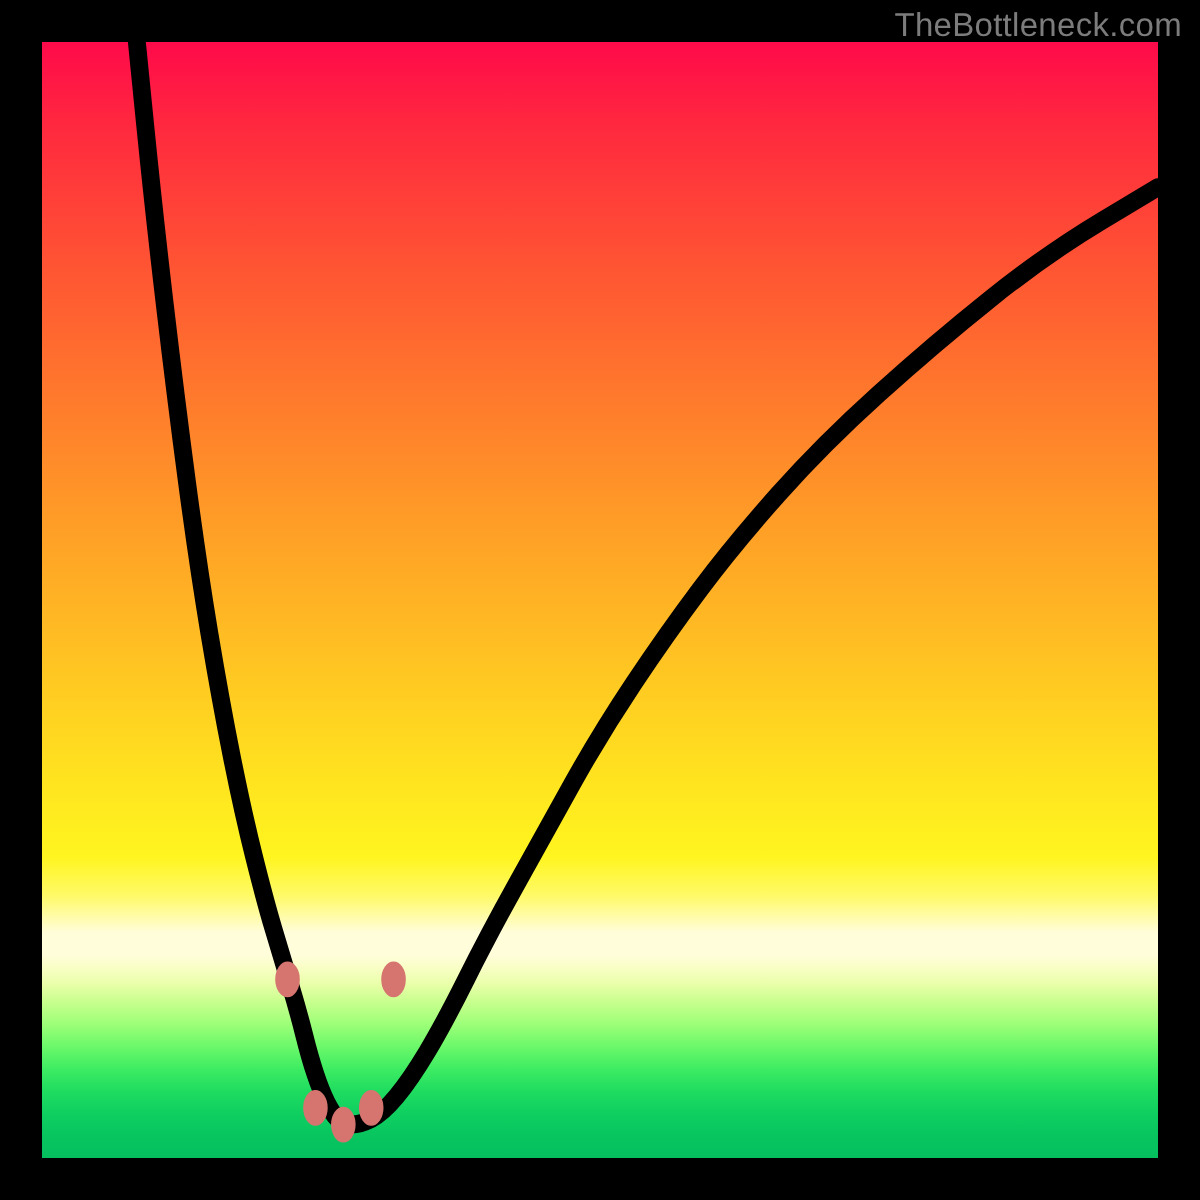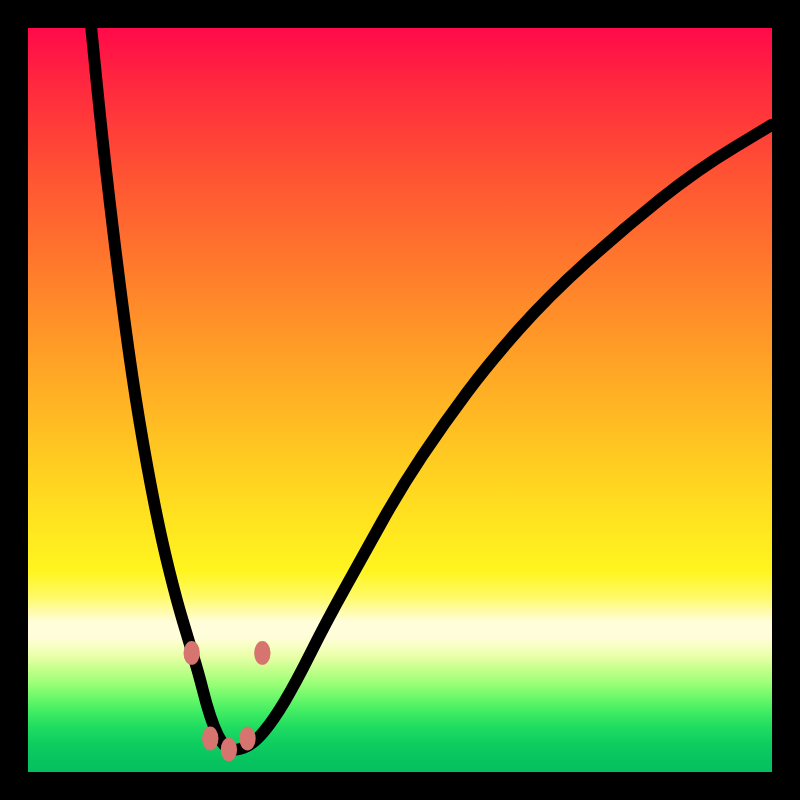--- a/index.html
+++ b/index.html
@@ -89,13 +89,14 @@
       <path class="curve" d="M 8.5 0 Q 8.5 0 9.25 7.5 Q 10 15 11 23.5 Q 12 32 13 39.5 Q 14 47 15 53 Q 16 59 17 64 Q 18 69 19 73 Q 20 77 20.75 79.5 Q 21.5 82 22.25 84.5 Q 23 87 23.5 89 Q 24 91 24.5 92.5 Q 25 94 25.5 95 Q 26 96 26.5 96.5 Q 27 97 27.75 97 Q 28.5 97 29.5 96.5 Q 30.5 96 31.75 94.5 Q 33 93 34.5 90.5 Q 36 88 38 84 Q 40 80 42.5 75.5 Q 45 71 47.5 66.5 Q 50 62 53 57.5 Q 56 53 59 49 Q 62 45 66 40.5 Q 70 36 75 31.5 Q 80 27 85 23 Q 90 19 95 16 T 100 13"></path>
       <g>
           <ellipse cx="22" cy="84" rx="1.1" ry="1.6" class="marker"></ellipse>
           <ellipse cx="24.5" cy="95.5" rx="1.1" ry="1.6" class="marker"></ellipse>
           <ellipse cx="27" cy="97" rx="1.1" ry="1.6" class="marker"></ellipse>
           <ellipse cx="29.5" cy="95.5" rx="1.1" ry="1.6" class="marker"></ellipse>
           <ellipse cx="31.5" cy="84" rx="1.1" ry="1.6" class="marker"></ellipse>
         </g>
     </svg>
   </div>
+  <div class="watermark">TheBottleneck.com</div>
 </div>
 
 </body></html>

